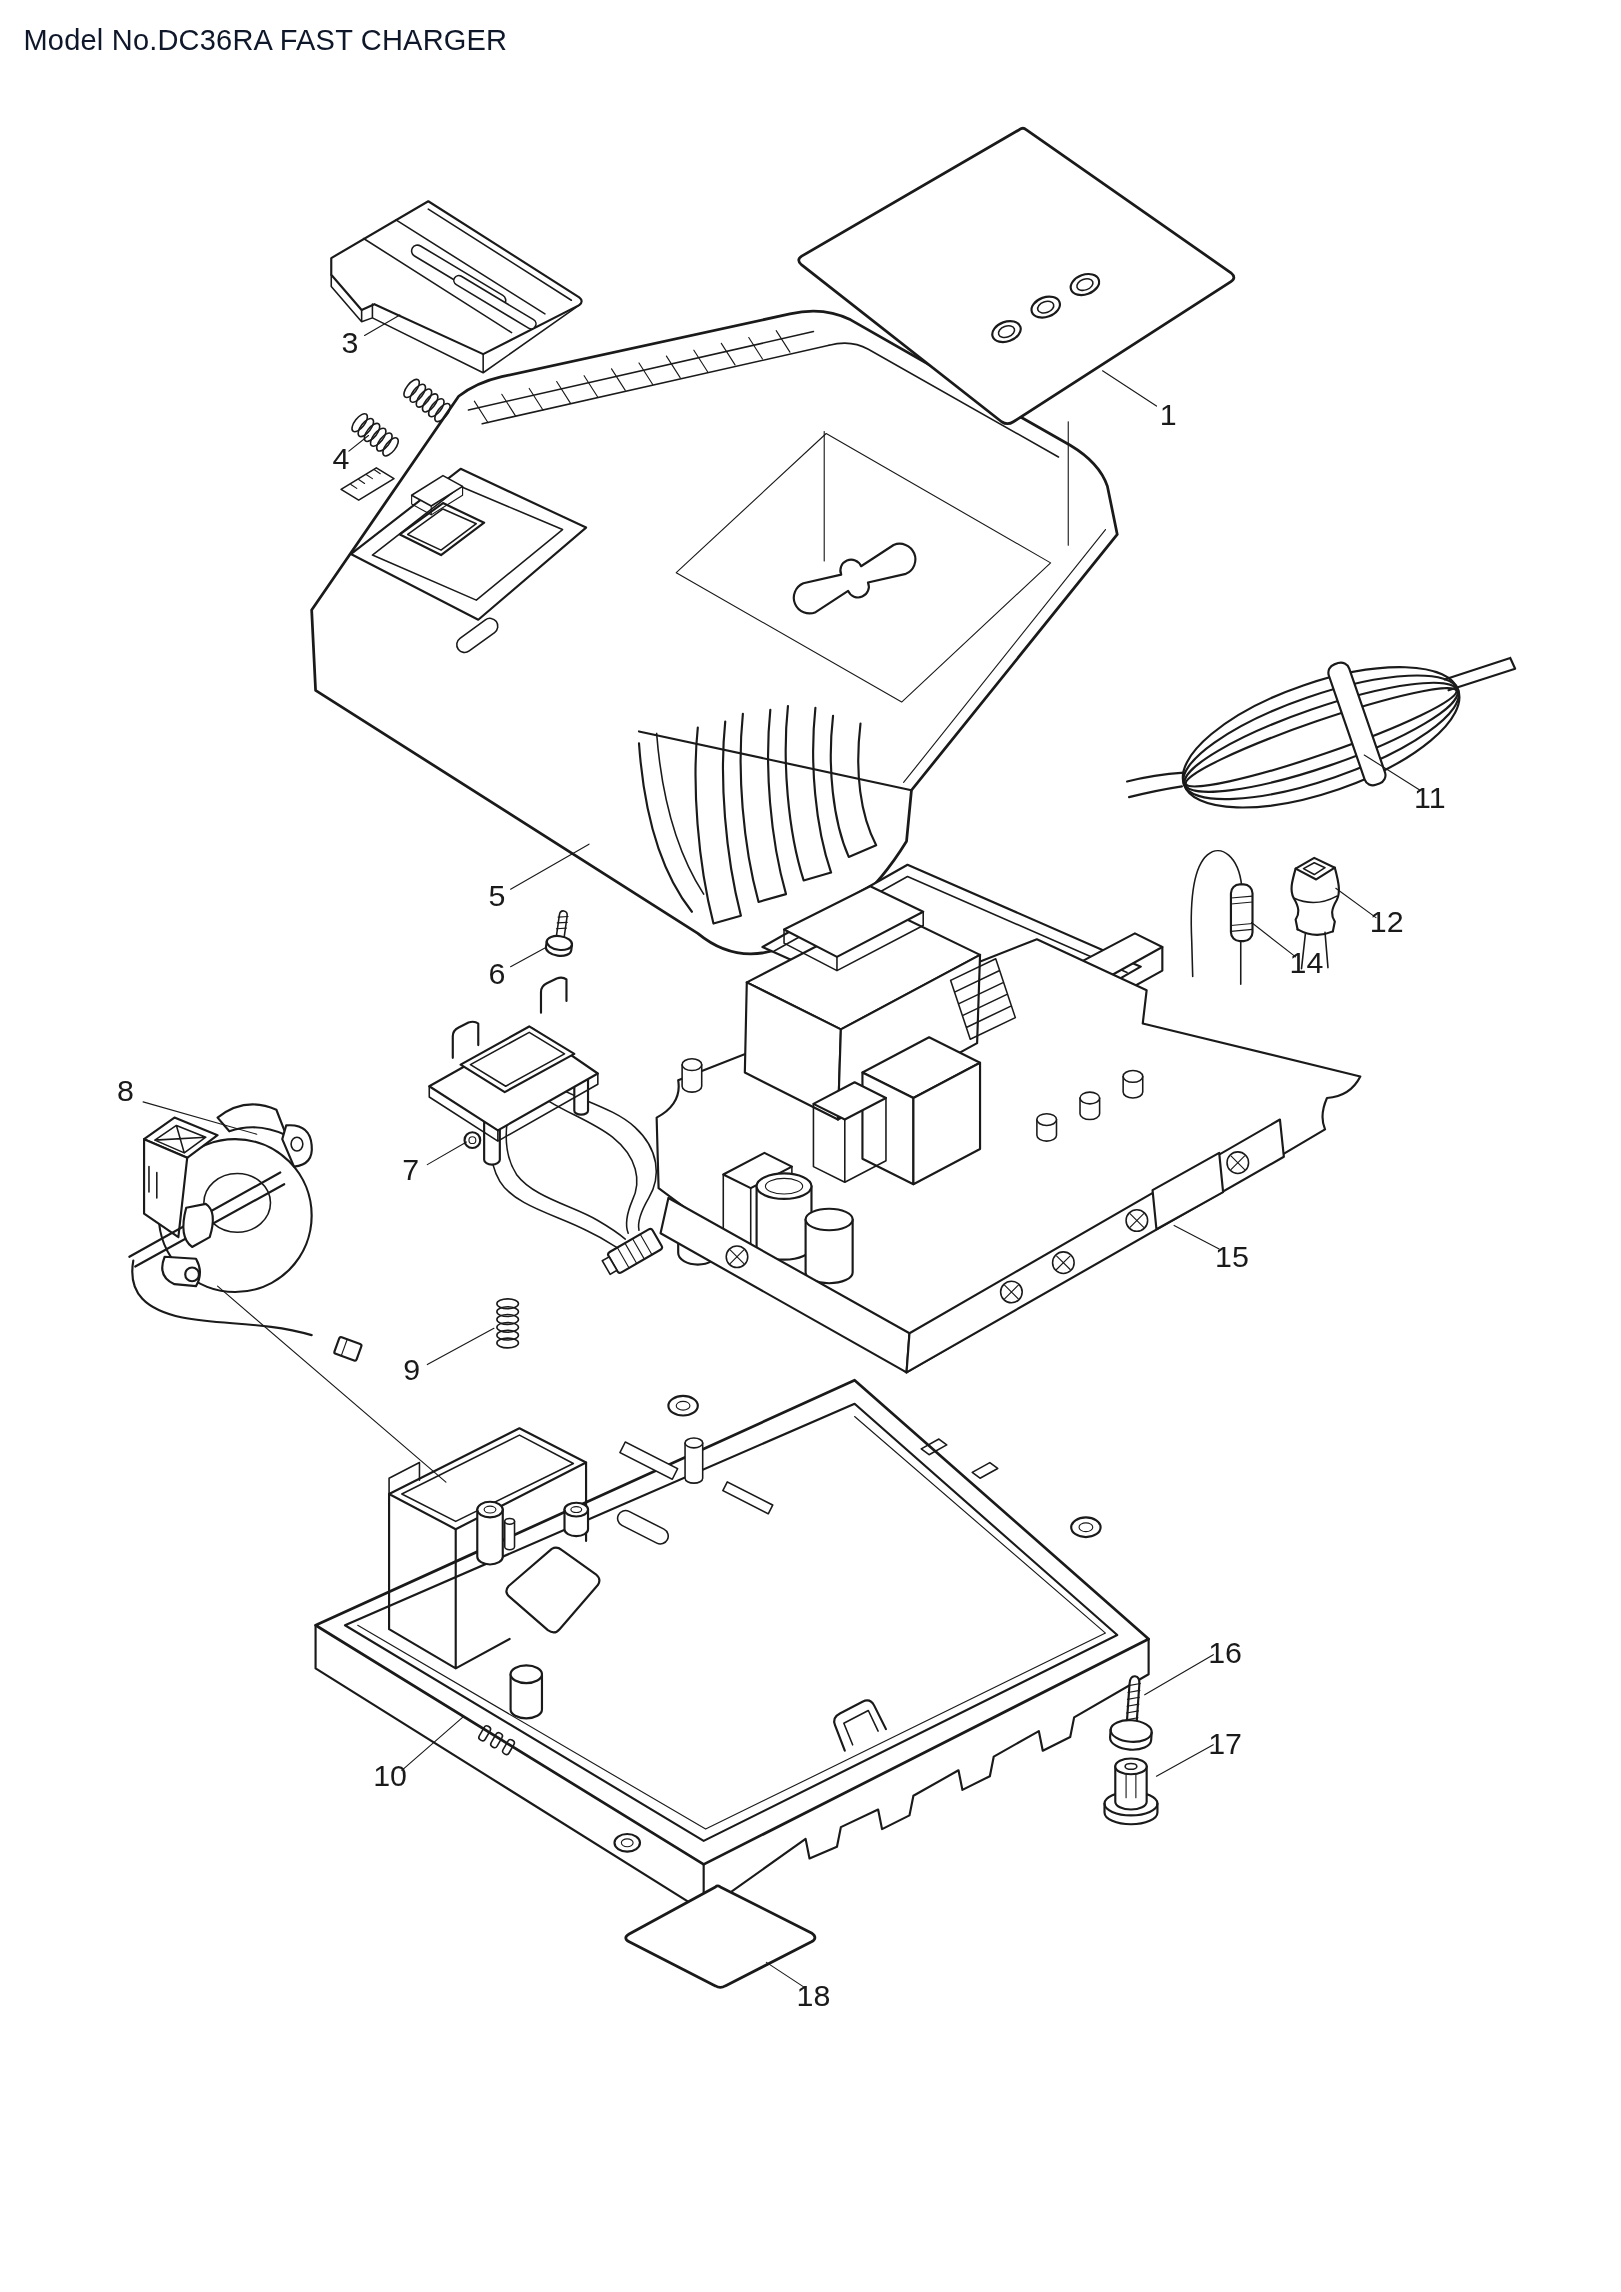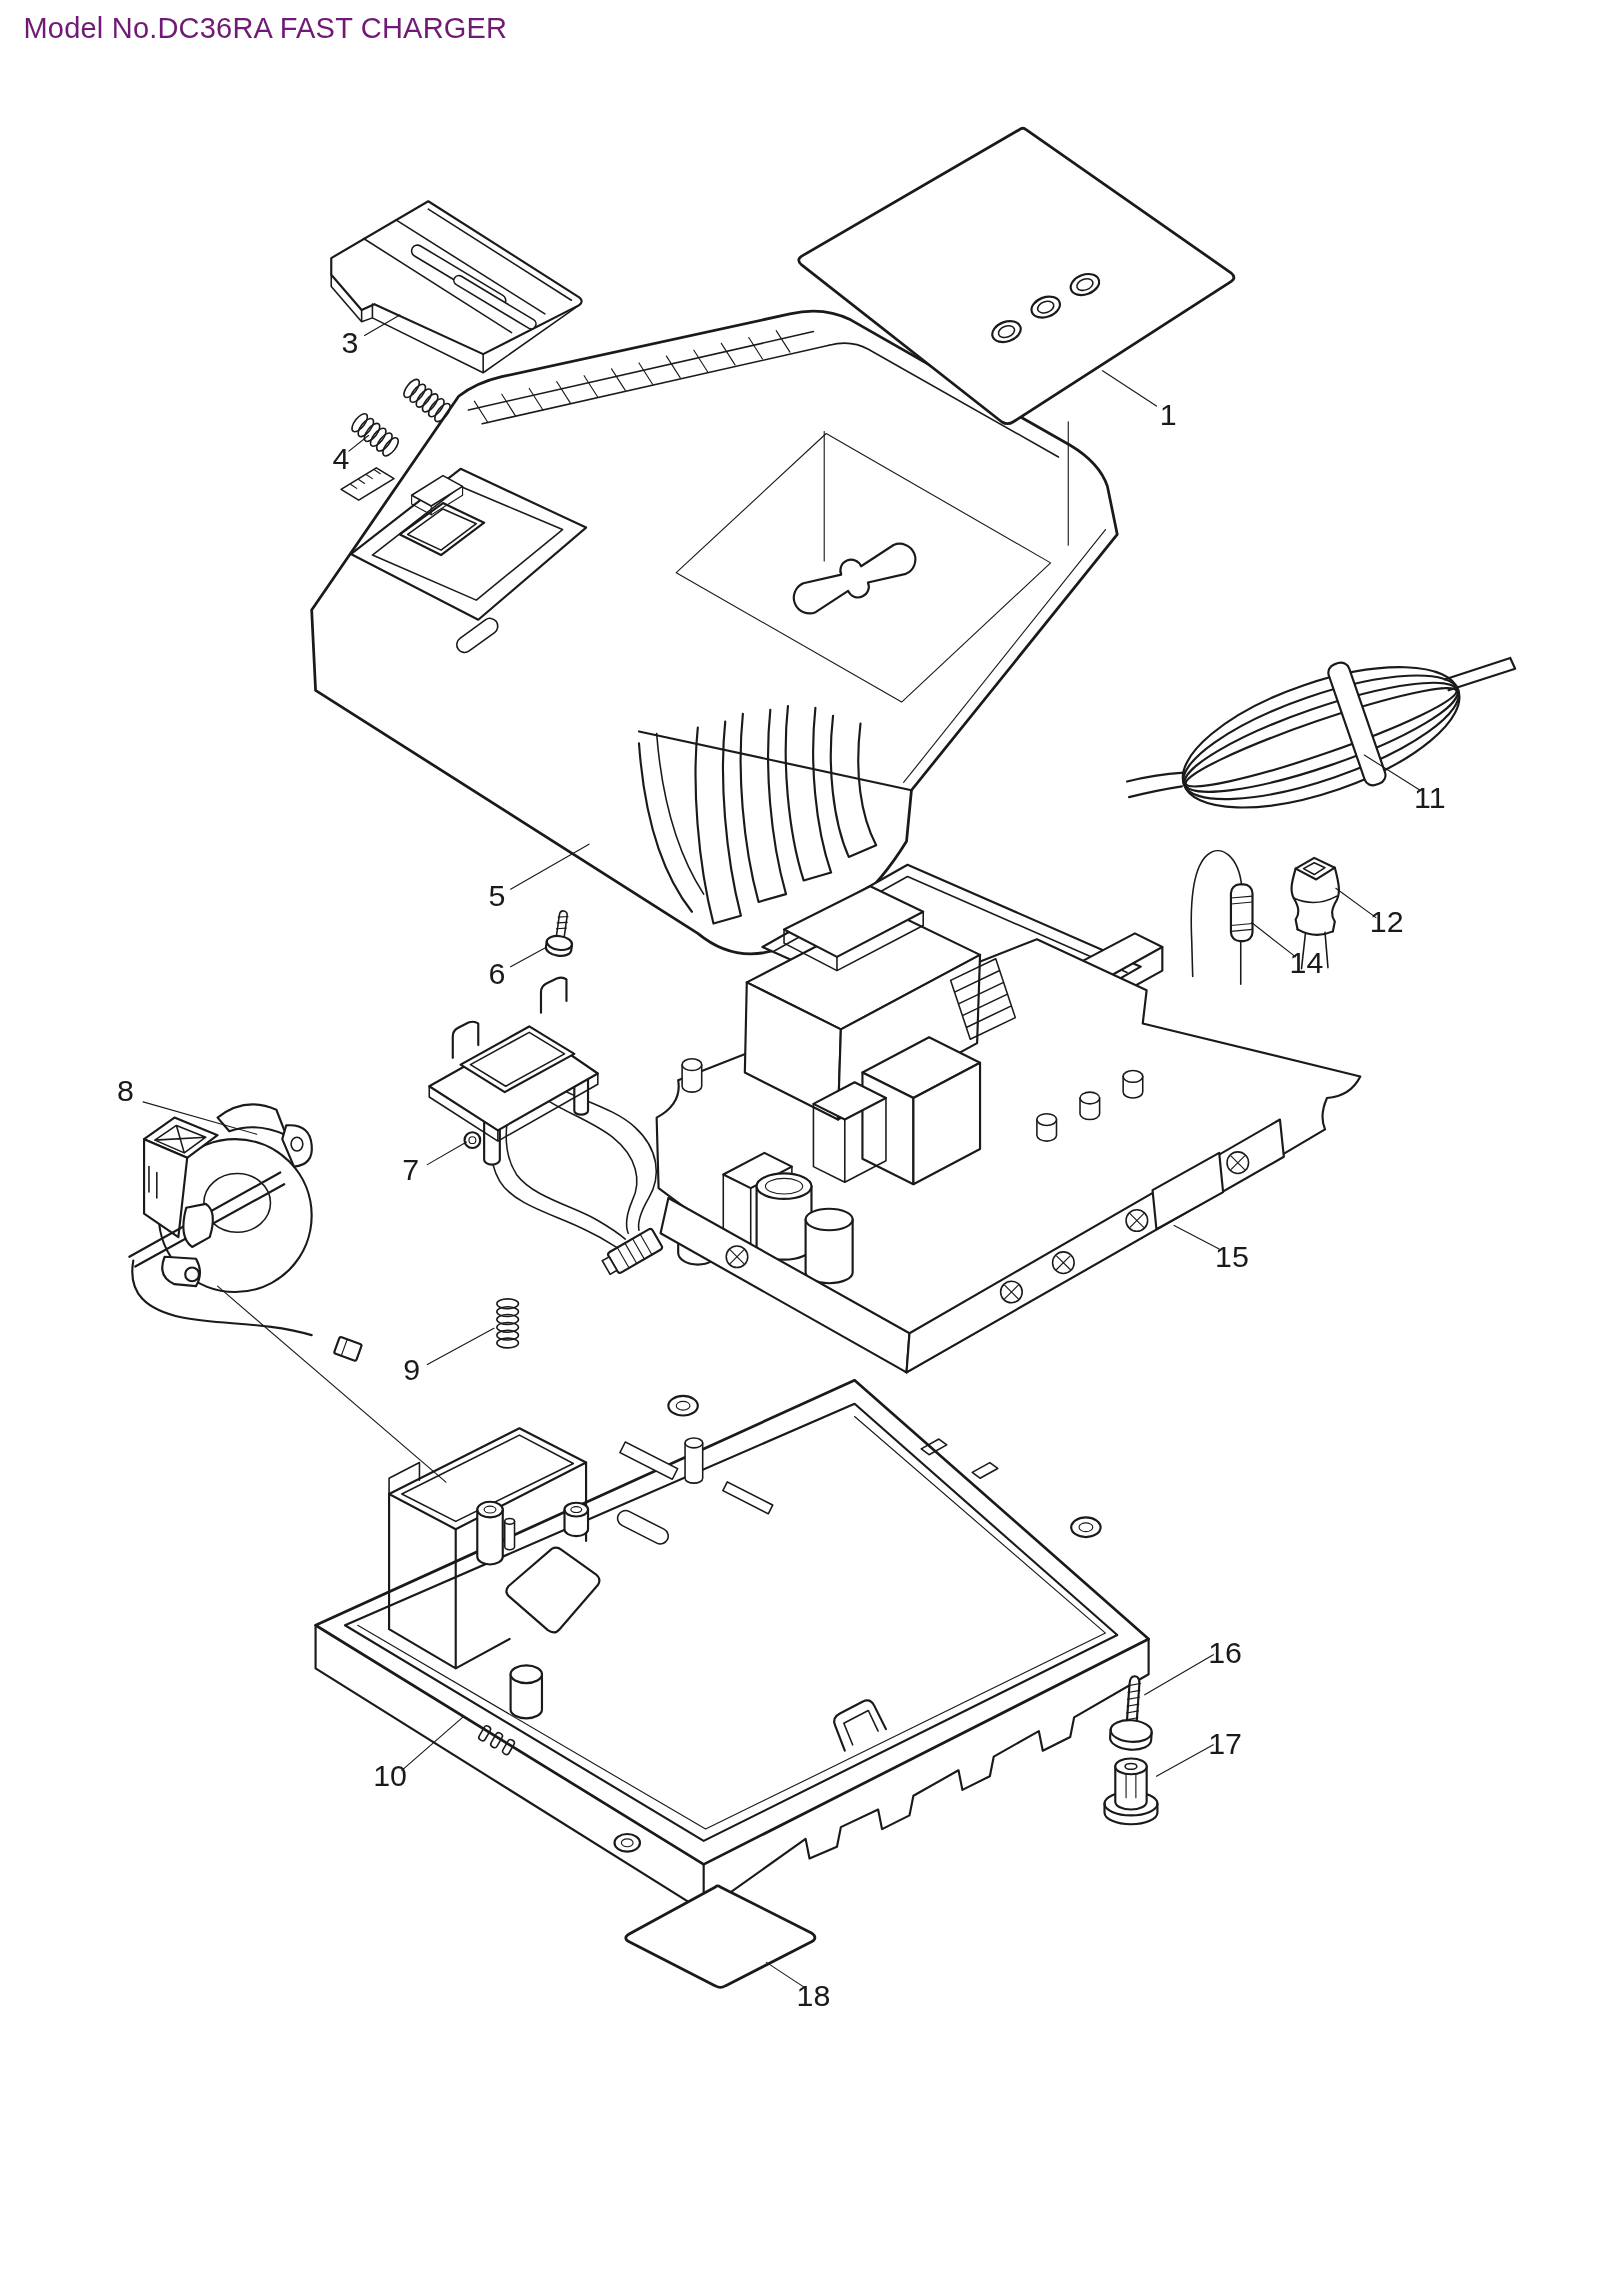--- a/index.html
+++ b/index.html
@@ -1,19 +1,19 @@
 <!DOCTYPE html>
 <html><head>
 <meta charset="utf-8">
 <style>
   html,body{margin:0;padding:0;background:#ffffff;}
   .page{position:relative;width:1621px;height:2293px;background:#ffffff;overflow:hidden;
         font-family:"Liberation Sans",sans-serif;}
-  .title{position:absolute;left:23.5px;top:12px;font-size:29px;letter-spacing:0.2px;
-         color:#701a75;font-weight:400;}
+  .title{position:absolute;left:23.5px;top:24px;font-size:29px;letter-spacing:0.2px;
+         color:#0f172a;font-weight:400;}
   svg{position:absolute;left:0;top:0;}
   .s3{fill:none;stroke:#1a1a1a;stroke-width:2.8;stroke-linejoin:round;stroke-linecap:round;}
   .s2{fill:none;stroke:#1a1a1a;stroke-width:2.2;stroke-linejoin:round;stroke-linecap:round;}
   .s15{fill:none;stroke:#1a1a1a;stroke-width:1.6;stroke-linejoin:round;stroke-linecap:round;}
   .s1{fill:none;stroke:#1a1a1a;stroke-width:1.15;stroke-linejoin:round;stroke-linecap:round;}
   .w{fill:#ffffff;}
   .co{font-family:"Liberation Sans",sans-serif;font-size:31px;fill:#1a1a1a;text-anchor:middle;}
 </style>
 </head>
 <body>

